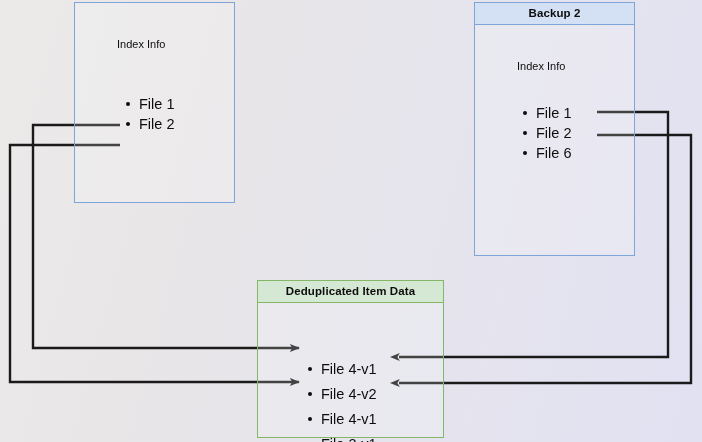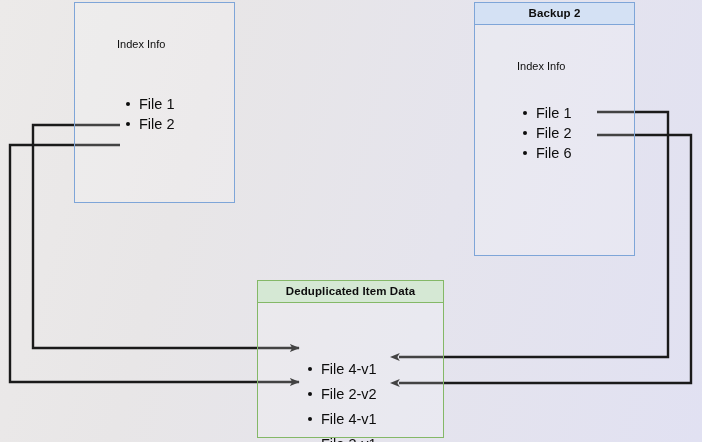--- a/index.html
+++ b/index.html
@@ -136,20 +136,20 @@
         <li>File 6</li>
       </ul>
     </div>
   </div>
 
   <div class="node green-node" style="left:257px; top:280px; width:187px; height:158px;">
     <div class="node-header">Deduplicated Item Data</div>
     <div class="node-body" style="height:134px;">
       <ul class="file-list dedup-list" style="left:48px; top:54px;">
         <li>File 4-v1</li>
-        <li>File 2-v2</li>
+        <li>File 4-v2</li>
         <li>File 4-v1</li>
         <li>File 3-v1</li>
       </ul>
     </div>
   </div>
 
 </div>
 
 </body></html>

